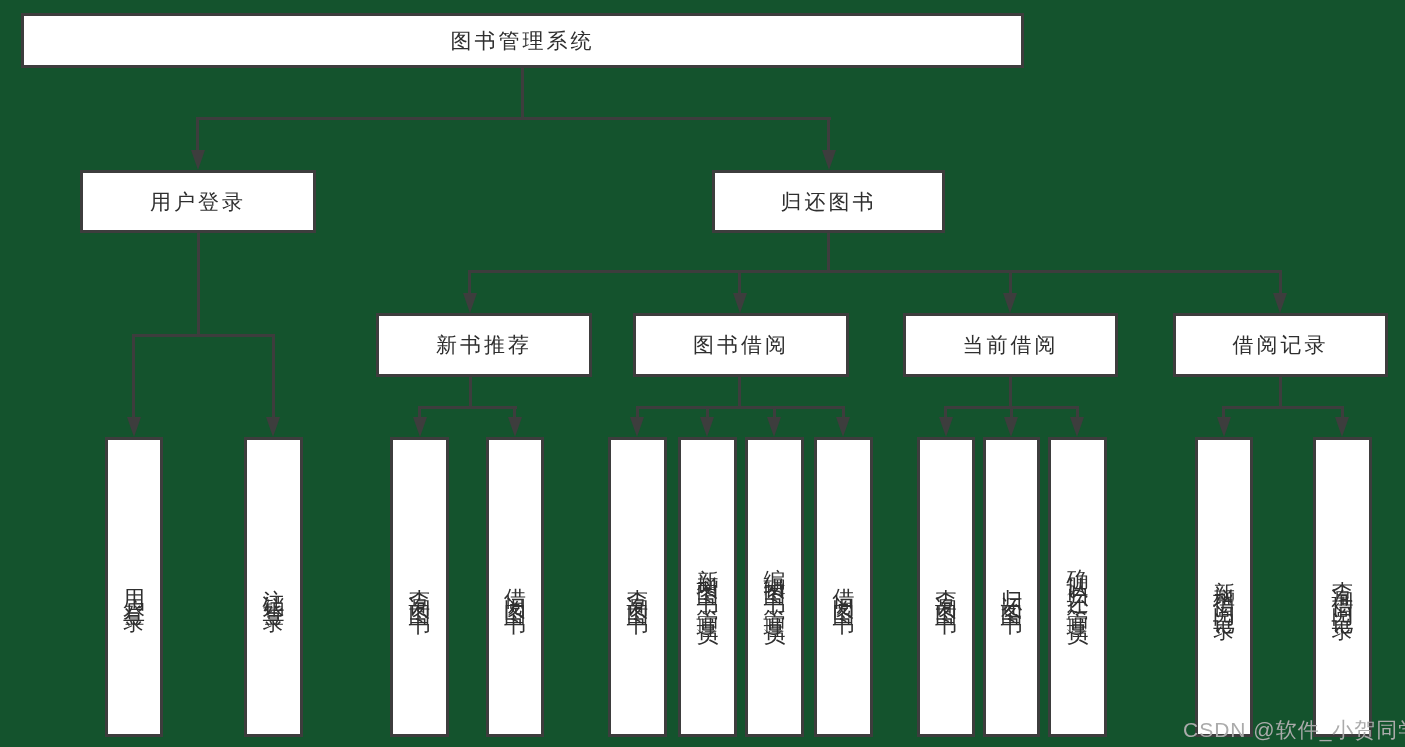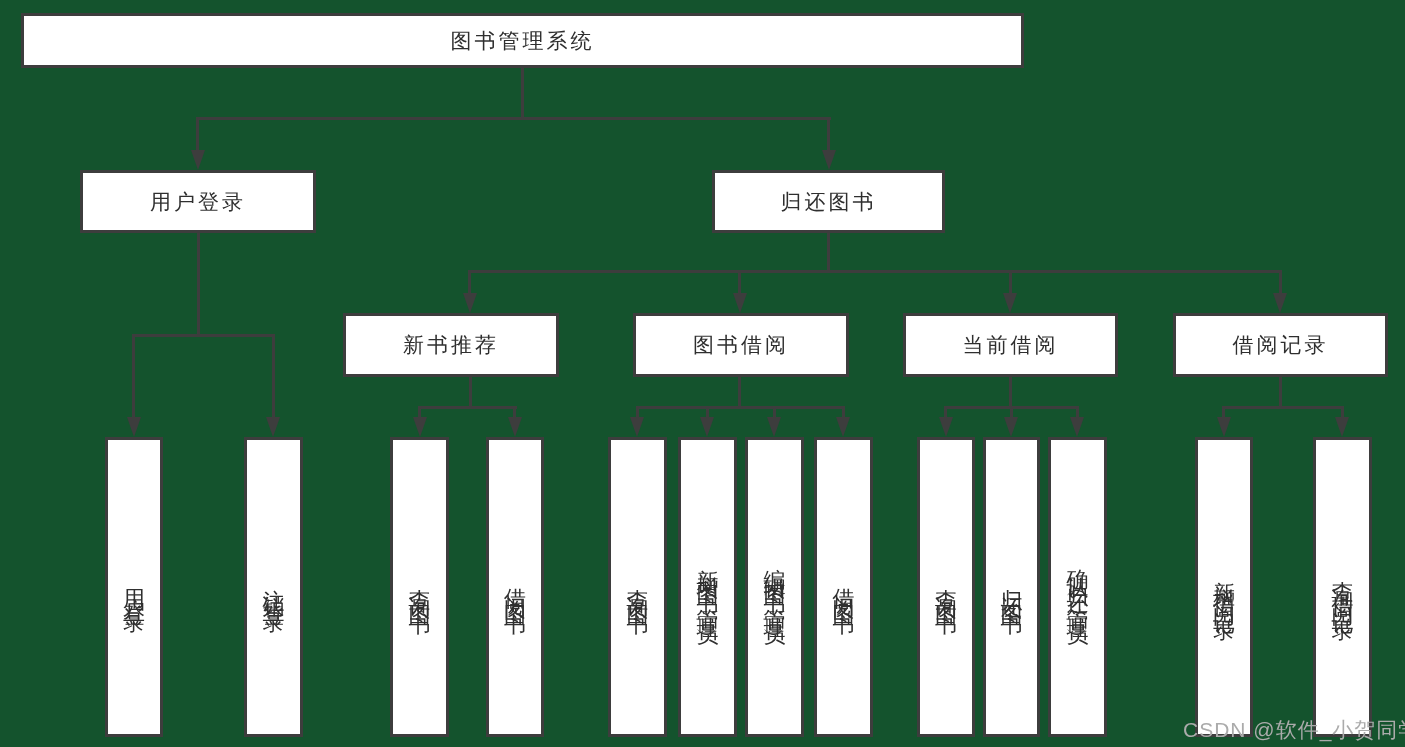--- a/index.html
+++ b/index.html
@@ -86,21 +86,21 @@
   <div class="line" style="left:469px;top:270px;width:813px;height:3px;"></div>
   <div class="line" style="left:468px;top:270px;width:3px;height:29px;"></div>
   <div class="tri" style="left:463px;top:293px;"></div>
   <div class="line" style="left:738px;top:270px;width:3px;height:29px;"></div>
   <div class="tri" style="left:733px;top:293px;"></div>
   <div class="line" style="left:1009px;top:270px;width:3px;height:29px;"></div>
   <div class="tri" style="left:1003px;top:293px;"></div>
   <div class="line" style="left:1279px;top:270px;width:3px;height:29px;"></div>
   <div class="tri" style="left:1273px;top:293px;"></div>
 
-  <div class="hbox" style="left:343px;top:313px;width:216px;height:64px;">
+  <div class="hbox" style="left:376px;top:313px;width:216px;height:64px;">
     <span>新书推荐</span>
   </div>
   <div class="hbox" style="left:633px;top:313px;width:216px;height:64px;">
     <span>图书借阅</span>
   </div>
   <div class="hbox" style="left:903px;top:313px;width:215px;height:64px;">
     <span>当前借阅</span>
   </div>
   <div class="hbox" style="left:1173px;top:313px;width:215px;height:64px;">
     <span>借阅记录</span>

